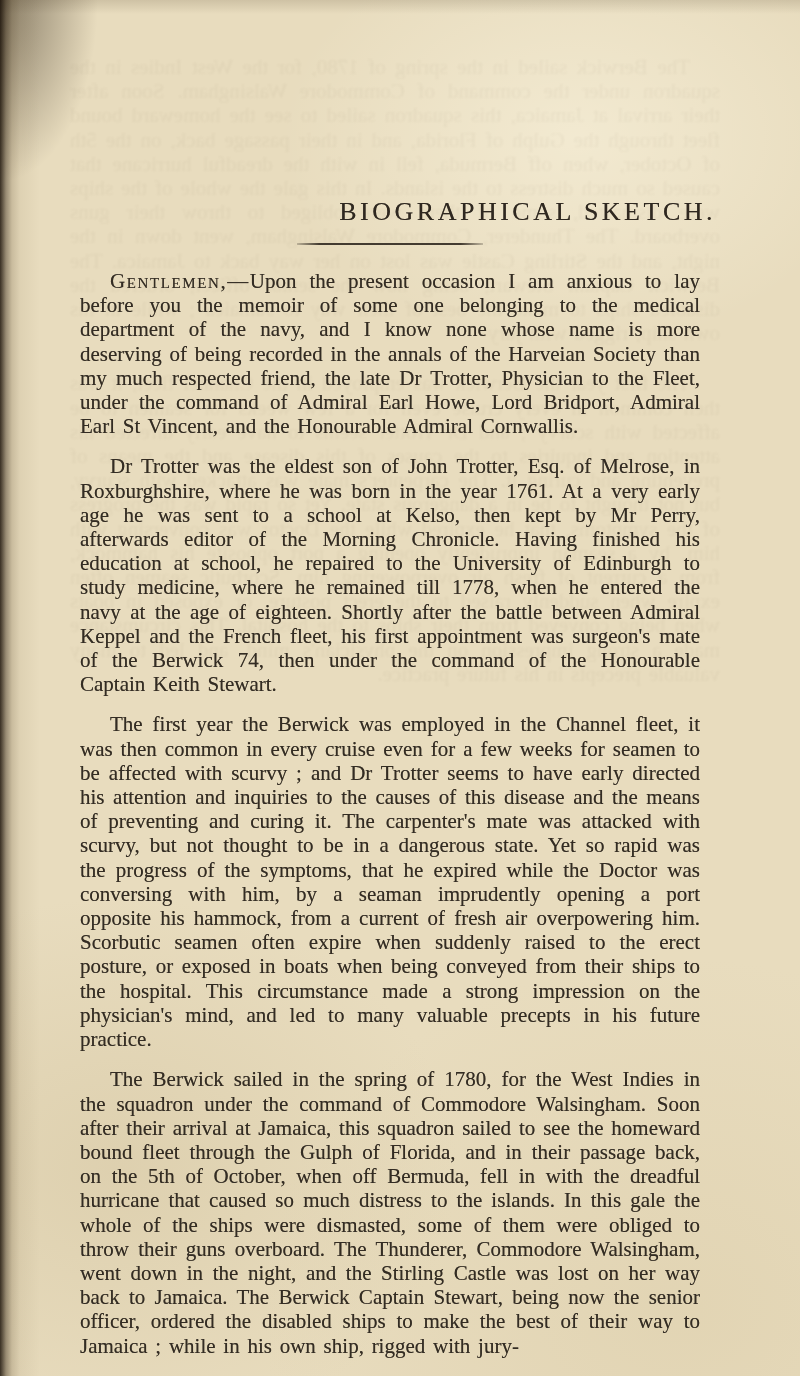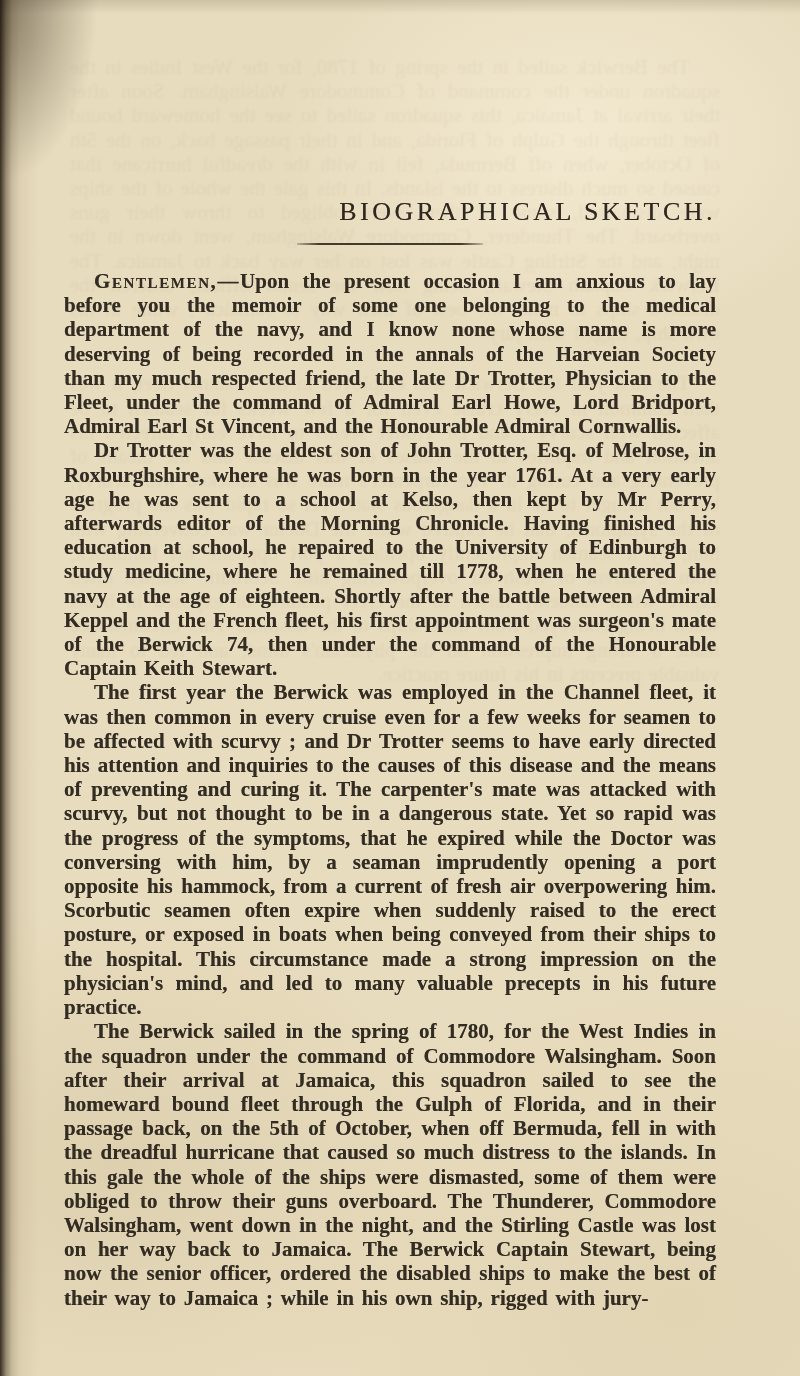--- a/index.html
+++ b/index.html
@@ -56,30 +56,29 @@
     color: #2f2820;
     text-shadow: 0 0 0.5px rgba(47,40,32,0.6);
   }
   .rule {
     width: 186px; height: 2px;
     margin: 16px auto 0;
     background: linear-gradient(to right, rgba(58,50,40,0.25), rgba(58,50,40,0.95) 12%, rgba(58,50,40,0.95) 88%, rgba(58,50,40,0.25));
   }
   .body-text { margin-top: 24px; }
   .para {
-    margin: 0;
+    margin: 16px;
     text-indent: 30px;
     text-align: justify;
     font-family: "Liberation Serif", serif;
     font-size: 21px;
     line-height: 24.2px;
     word-spacing: 2.5px;
     color: var(--ink);
     text-shadow: 0 0 0.4px rgba(51,44,35,0.55);
-    font-weight: bold;
   }
   .salutation {
     font-variant: small-caps;
     letter-spacing: 1.6px;
   }
   
   .left-edge {
     position: absolute; left: 0; top: 0; bottom: 0;
     width: 40px;
     background: linear-gradient(to right,

